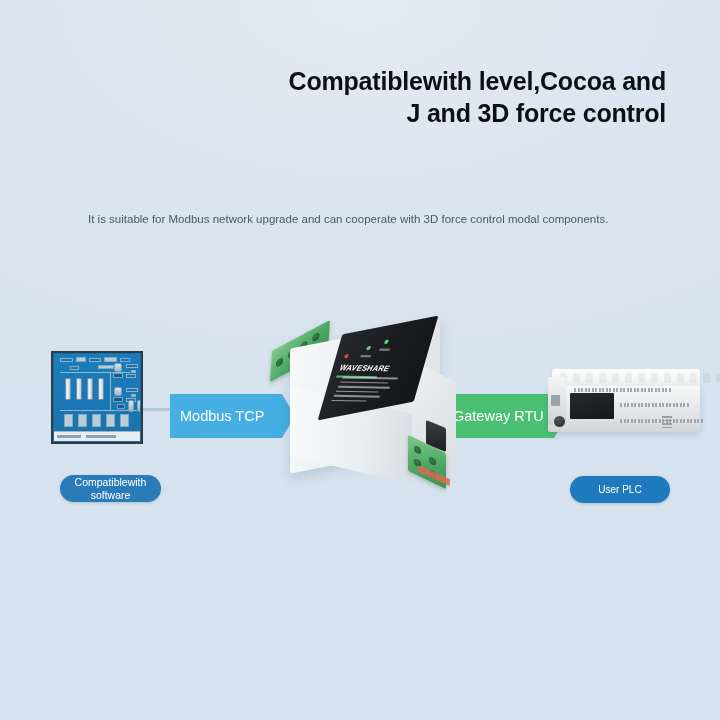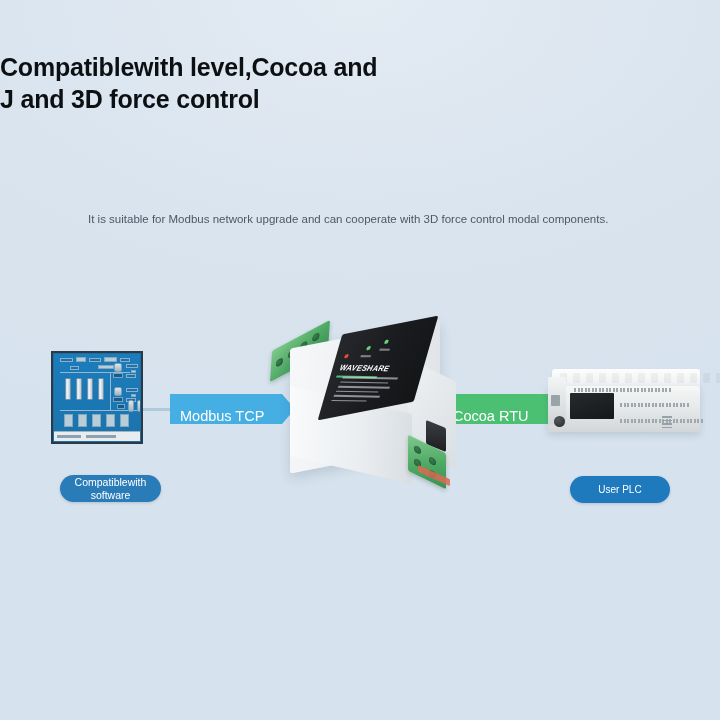--- a/index.html
+++ b/index.html
@@ -21,23 +21,23 @@
     height: 720px;
     background:
       radial-gradient(ellipse 120% 70% at 50% 0%, #e3ebf3 0%, #d8e3ee 55%, #d6e2ed 100%);
     overflow: hidden;
   }
 
   
   .headline {
     position: absolute;
     left: 0;
-    top: 52px;
+    top: 66px;
     width: 666px;
-    text-align: left;
+    text-align: right;
     color: #0d1013;
     font-weight: bold;
     font-size: 25px;
     line-height: 1.26;
     letter-spacing: -0.2px;
     white-space: pre-line;
   }
   .subhead {
     position: absolute;
     left: 0;
@@ -159,25 +159,25 @@
     top: 476px;
     width: 100px;
     height: 27px;
     font-size: 10px;
     background: #1f79bd;
   }
 
   
   .banner {
     position: absolute;
-    height: 30px;
+    height: 44px;
     color: #ffffff;
     font-size: 14.5px;
     display: flex;
-    align-items: flex-end;
+    align-items: center;
     box-sizing: border-box;
   }
   .banner span { position: relative; z-index: 2; }
   .banner-tcp {
     left: 170px;
     top: 394px;
     width: 125px;
     padding-left: 10px;
     background: #45aee3;
     clip-path: polygon(0 0, calc(100% - 13px) 0, 100% 50%, calc(100% - 13px) 100%, 0 100%, 0 100%);
@@ -507,21 +507,21 @@
 
   <div class="pill config">
     <span style="white-space:pre-line;">Compatiblewith
 software</span>
   </div>
 
   <div class="banner banner-tcp">
     <span>Modbus TCP</span>
   </div>
   <div class="banner banner-rtu">
-    <span>Cocoa RTU</span>
+    <span>Gateway RTU</span>
   </div>
 
   <div class="device">
 
     <div class="term term-top">
       <div class="screw" style="left:5px;  top:12px;"></div>
       <div class="screw" style="left:17px; top:10px;"></div>
       <div class="screw" style="left:29px; top:8px;"></div>
       <div class="screw" style="left:41px; top:6px;"></div>
     </div>

